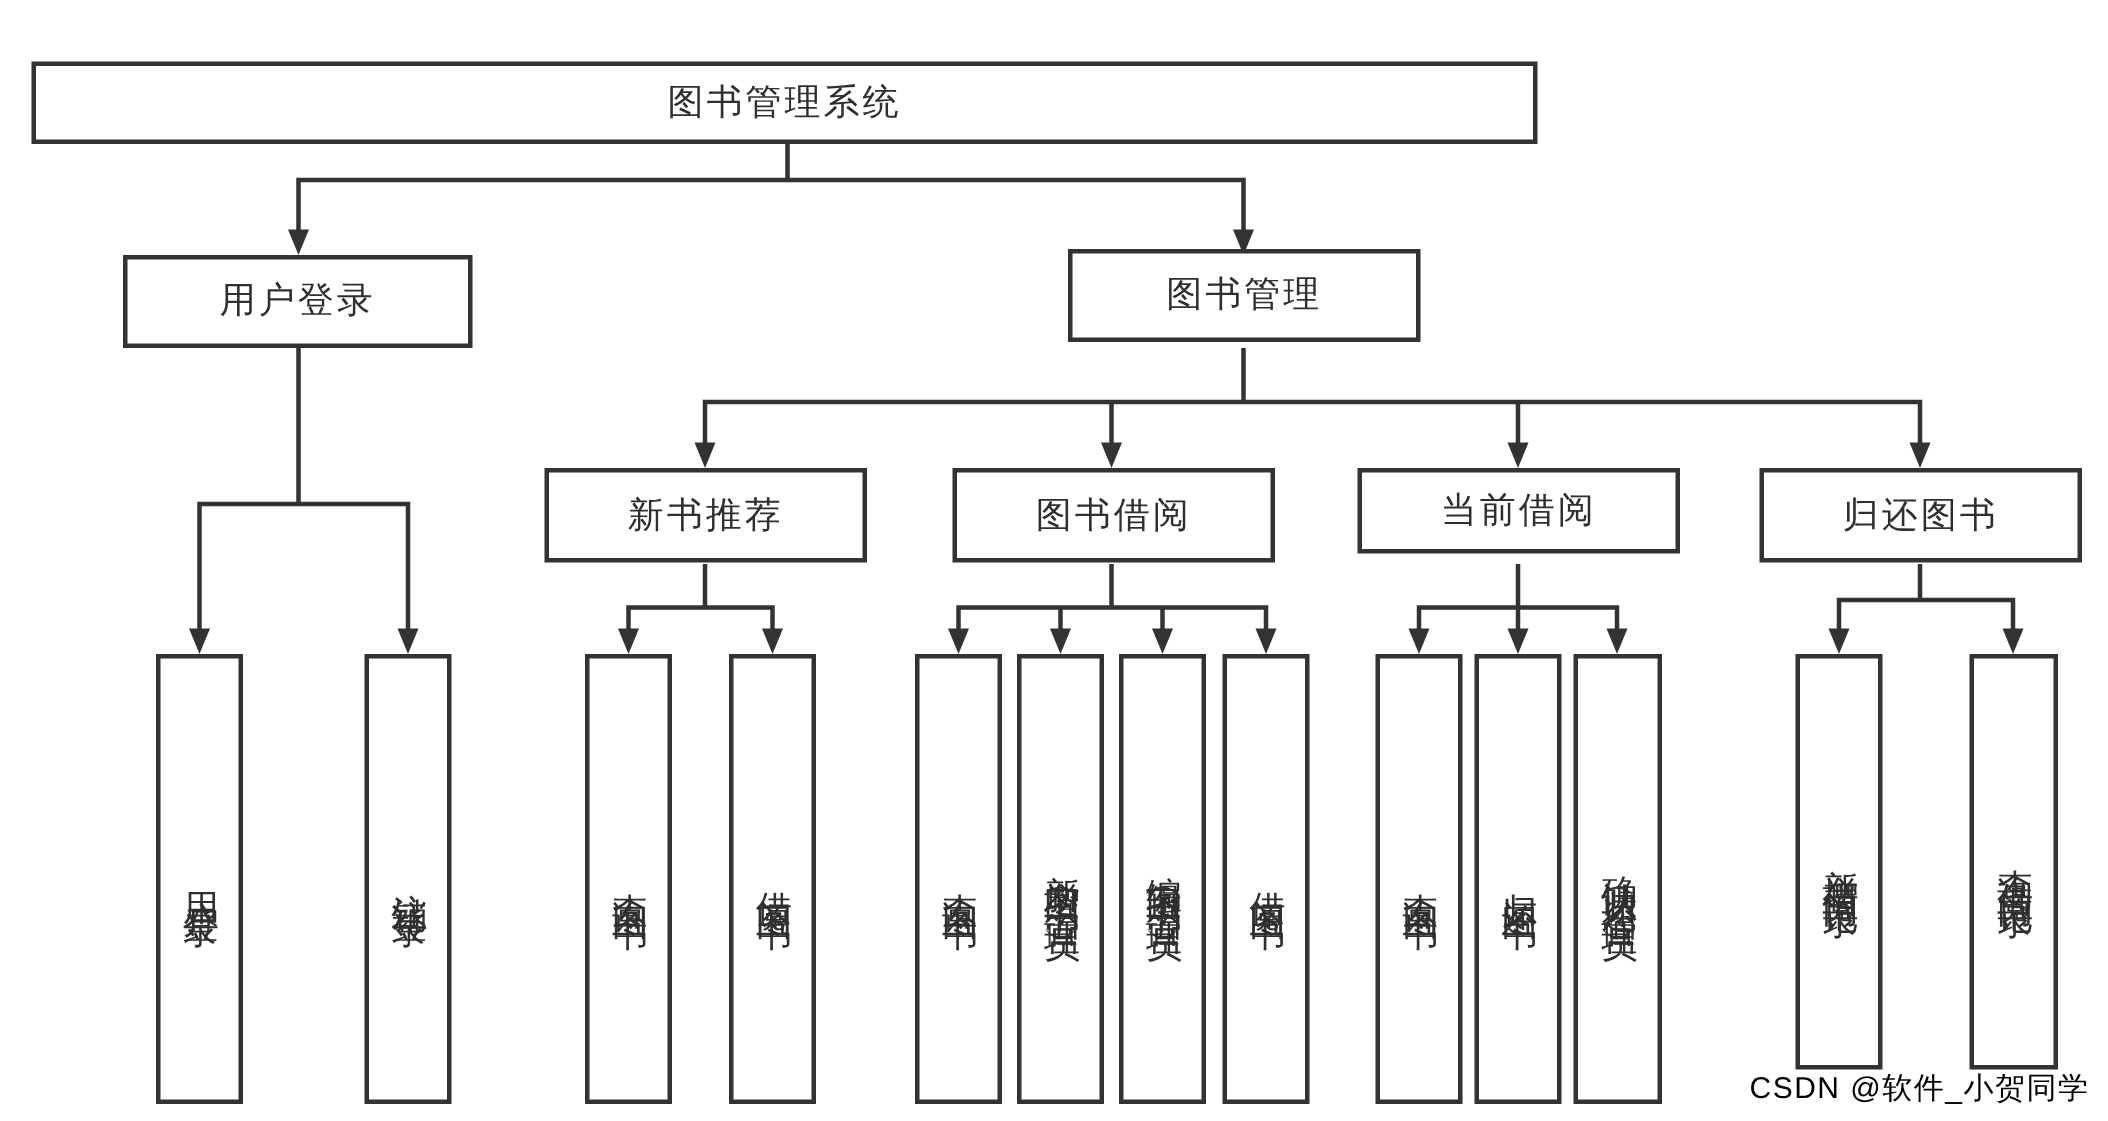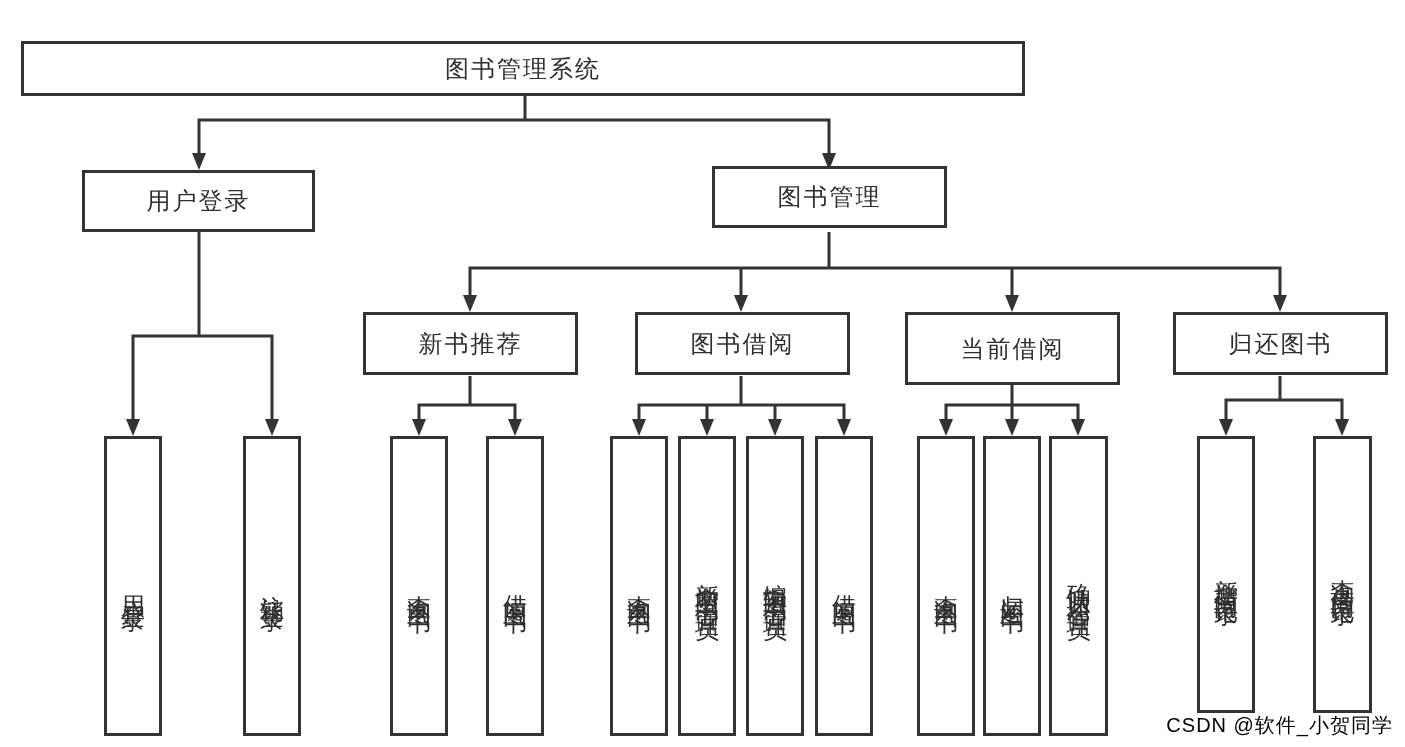--- a/index.html
+++ b/index.html
@@ -110,21 +110,21 @@
   <div class="box" style="left:712px; top:166px; width:235px; height:62px;">
     <span class="lbl">图书管理</span>
   </div>
 
   <div class="box" style="left:363px; top:312px; width:215px; height:63px;">
     <span class="lbl">新书推荐</span>
   </div>
   <div class="box" style="left:615px; top:312px; width:215px; height:63px;margin-left:20px;">
     <span class="lbl">图书借阅</span>
   </div>
-  <div class="box" style="left:905px; top:312px; width:215px; height:73px;">
+  <div class="box" style="left:905px; top:312px; width:215px; height:57px;">
     <span class="lbl">当前借阅</span>
   </div>
   <div class="box" style="left:1173px; top:312px; width:215px; height:63px;">
     <span class="lbl">归还图书</span>
   </div>
 
   <div class="box vert" style="left:104px; top:436px; width:58px; height:300px;">
     <span class="lbl">用户登录</span>
   </div>
   <div class="box vert" style="left:243px; top:436px; width:58px; height:300px;">

